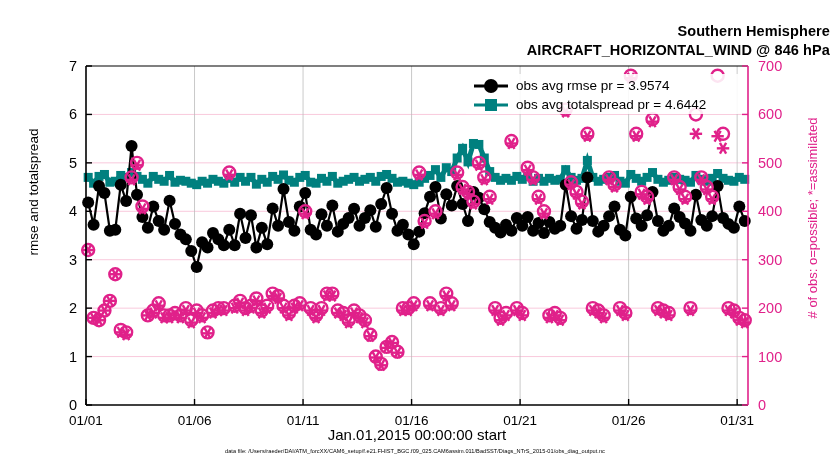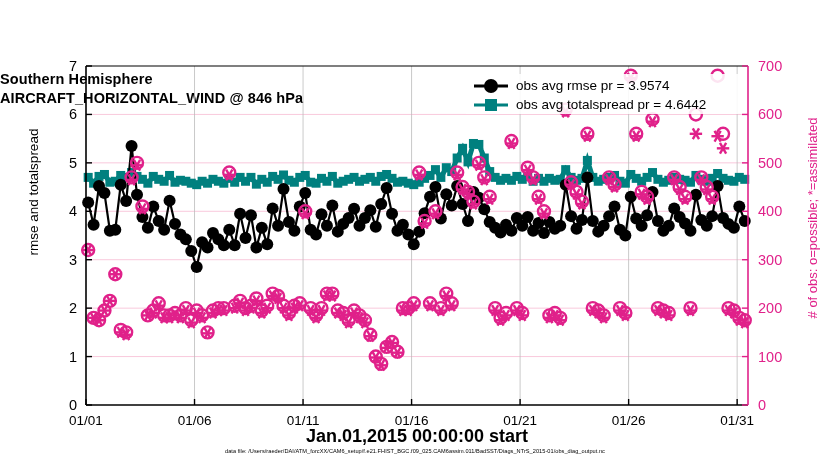--- a/index.html
+++ b/index.html
@@ -18,27 +18,26 @@
     position: absolute;
     left: 0; top: 0;
     width: 830px;
     height: 470px;
   }
   .title-block {
     position: absolute;
     left: 0;
     top: 22px;
     width: 830px;
-    text-align: left;
+    text-align: right;
     font-weight: bold;
     font-size: 14.5px;
     color: #000000;
     line-height: 19px;
     letter-spacing: 0.1px;
-    margin-top: 48px;
   }
   .title-line2 { font-size: 14.5px; }
 
   .ylabel-left {
     position: absolute;
     transform: rotate(-90deg);
     transform-origin: 0 0;
     left: 26px;
     top: 332px;
     width: 280px;
@@ -58,23 +57,22 @@
     font-size: 13px;
     color: #E0218A;
     white-space: nowrap;
   }
   .xlabel {
     position: absolute;
     left: 86px;
     top: 426px;
     width: 662px;
     text-align: center;
-    font-size: 18px;
+    font-size: 15px;
     color: #000000;
-    font-weight: bold;
   }
   .footer {
     position: absolute;
     left: 0;
     top: 448px;
     width: 830px;
     text-align: center;
     font-size: 5.6px;
     color: #000000;
     white-space: nowrap;

